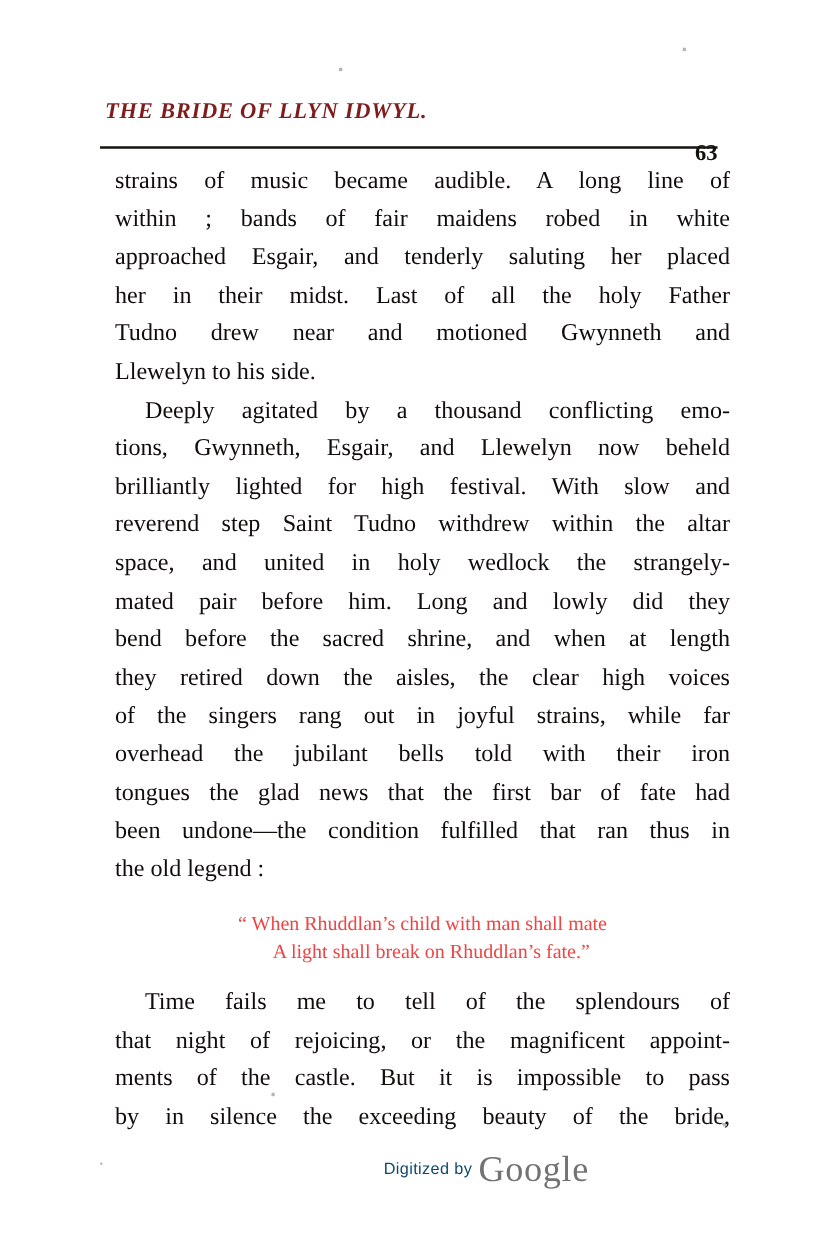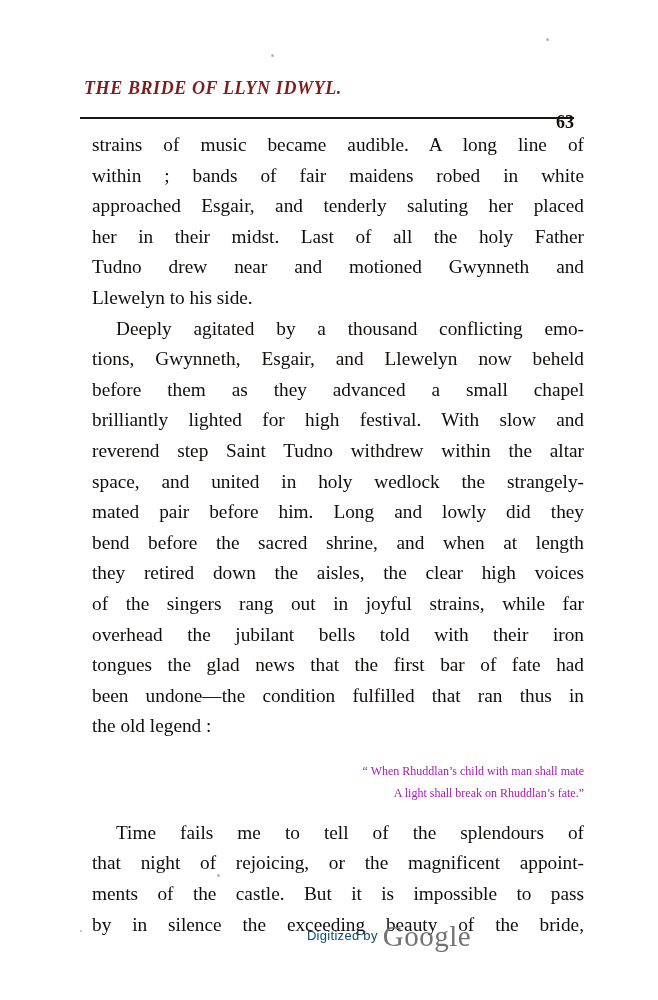--- a/index.html
+++ b/index.html
@@ -102,24 +102,24 @@
     text-align: justify;
     text-align-last: justify;
     white-space: nowrap;
   }
   .line.last {
     text-align-last: left;
   }
 
   .verse {
     margin: 18px 0 14px 0;
-    text-align: right;
-    font-size: 12px;
+    text-align: center;
+    font-size: 16px;
     line-height: 22px;
-    color: #a21caf;
+    color: #ef4444;
   }
   .verse .vline {
     display: block;
     white-space: nowrap;
   }
   .verse .vline.v2 {
     padding-left: 14px;
   }
 
   .watermark {
@@ -179,21 +179,20 @@
         <span class="line">her in their midst.  Last of all the holy Father</span>
         <span class="line">Tudno drew near and motioned Gwynneth and</span>
         <span class="line last">Llewelyn to his side.</span>
       </span>
     </p>
 
     <p class="para full-justify">
       <span class="lines">
         <span class="line" style="text-indent:24px">Deeply agitated by a thousand conflicting emo-</span>
         <span class="line">tions, Gwynneth, Esgair, and Llewelyn now beheld</span>
-        <span class="line">before them as they advanced a small chapel</span>
         <span class="line">brilliantly lighted for high festival.  With slow and</span>
         <span class="line">reverend step Saint Tudno withdrew within the altar</span>
         <span class="line">space, and united in holy wedlock the strangely-</span>
         <span class="line">mated pair before him.  Long and lowly did they</span>
         <span class="line">bend before the sacred shrine, and when at length</span>
         <span class="line">they retired down the aisles, the clear high voices</span>
         <span class="line">of the singers rang out in joyful strains, while far</span>
         <span class="line">overhead the jubilant bells told with their iron</span>
         <span class="line">tongues the glad news that the first bar of fate had</span>
         <span class="line">been undone—the condition fulfilled that ran thus in</span>

